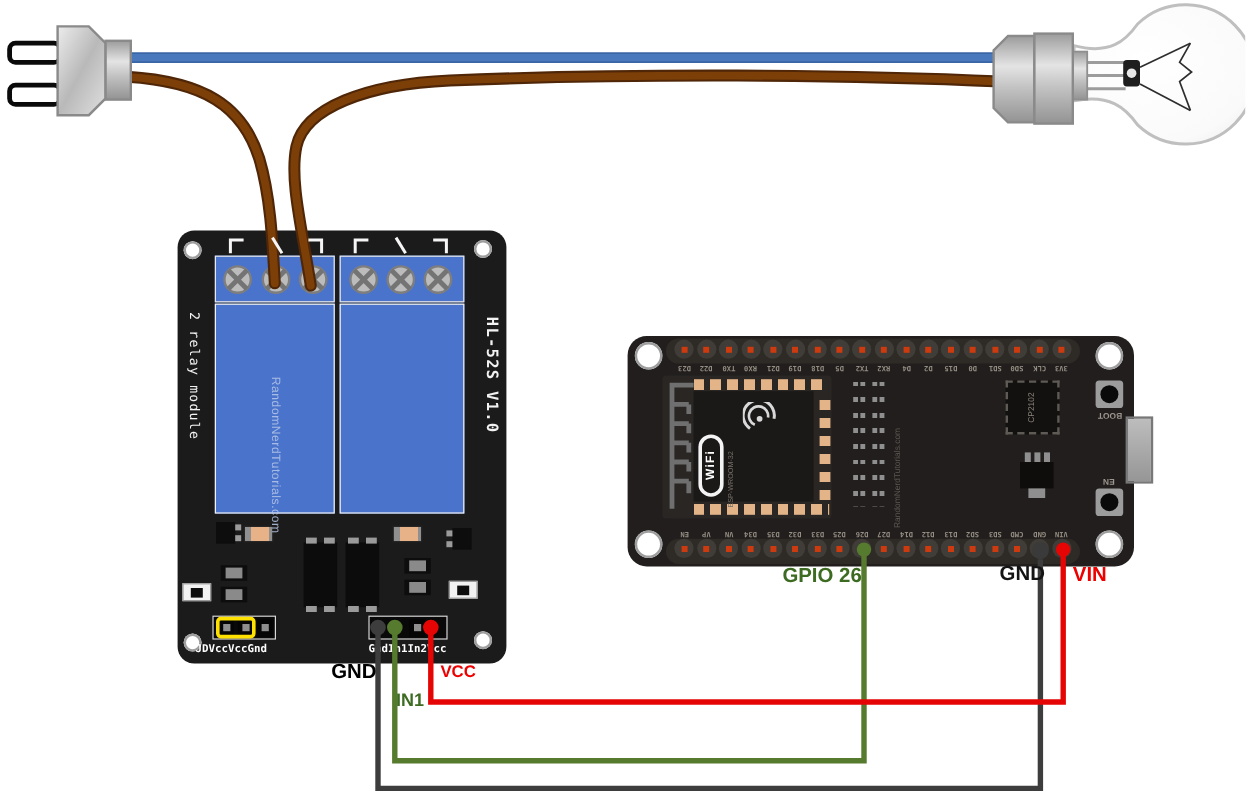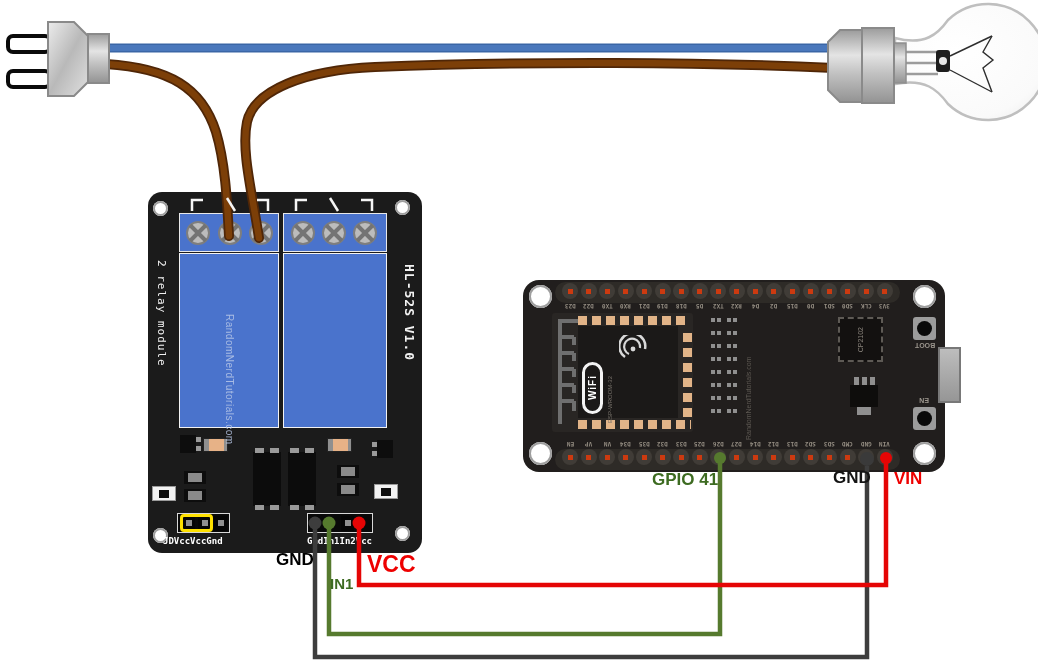--- a/index.html
+++ b/index.html
@@ -533,19 +533,19 @@
       <circle cx="720" cy="458" r="6" fill="#567a2e"></circle>
     </g>
     <g>
       <path d="M359,523 V585 H886 V458" fill="none" stroke-width="4.5" stroke="#e50505"></path>
       <circle cx="359" cy="523" r="6.5" fill="#e50505"></circle>
       <circle cx="886" cy="458" r="6" fill="#e50505"></circle>
     </g>
   </svg>
 
   <div class="wlabel" style="left:276px;top:550px;font-size:17px;">GND</div>
-  <div class="wlabel" style="left:367px;top:551px;font-size:23px;color:#ee0000;">VCC</div>
+  <div class="wlabel" style="left:367px;top:551px;font-size:14px;color:#ee0000;">VCC</div>
   <div class="wlabel" style="left:330px;top:575px;font-size:15px;color:#3d6b21;">IN1</div>
-  <div class="wlabel" style="left:652px;top:470px;font-size:17px;color:#3d6b21;">GPIO 41</div>
+  <div class="wlabel" style="left:652px;top:470px;font-size:17px;color:#3d6b21;">GPIO 26</div>
   <div class="wlabel" style="left:833px;top:468px;font-size:17px;color:#141414;">GND</div>
   <div class="wlabel" style="left:894px;top:469px;font-size:17px;color:#ee0000;">VIN</div>
 
 </div>
 
 </body></html>

